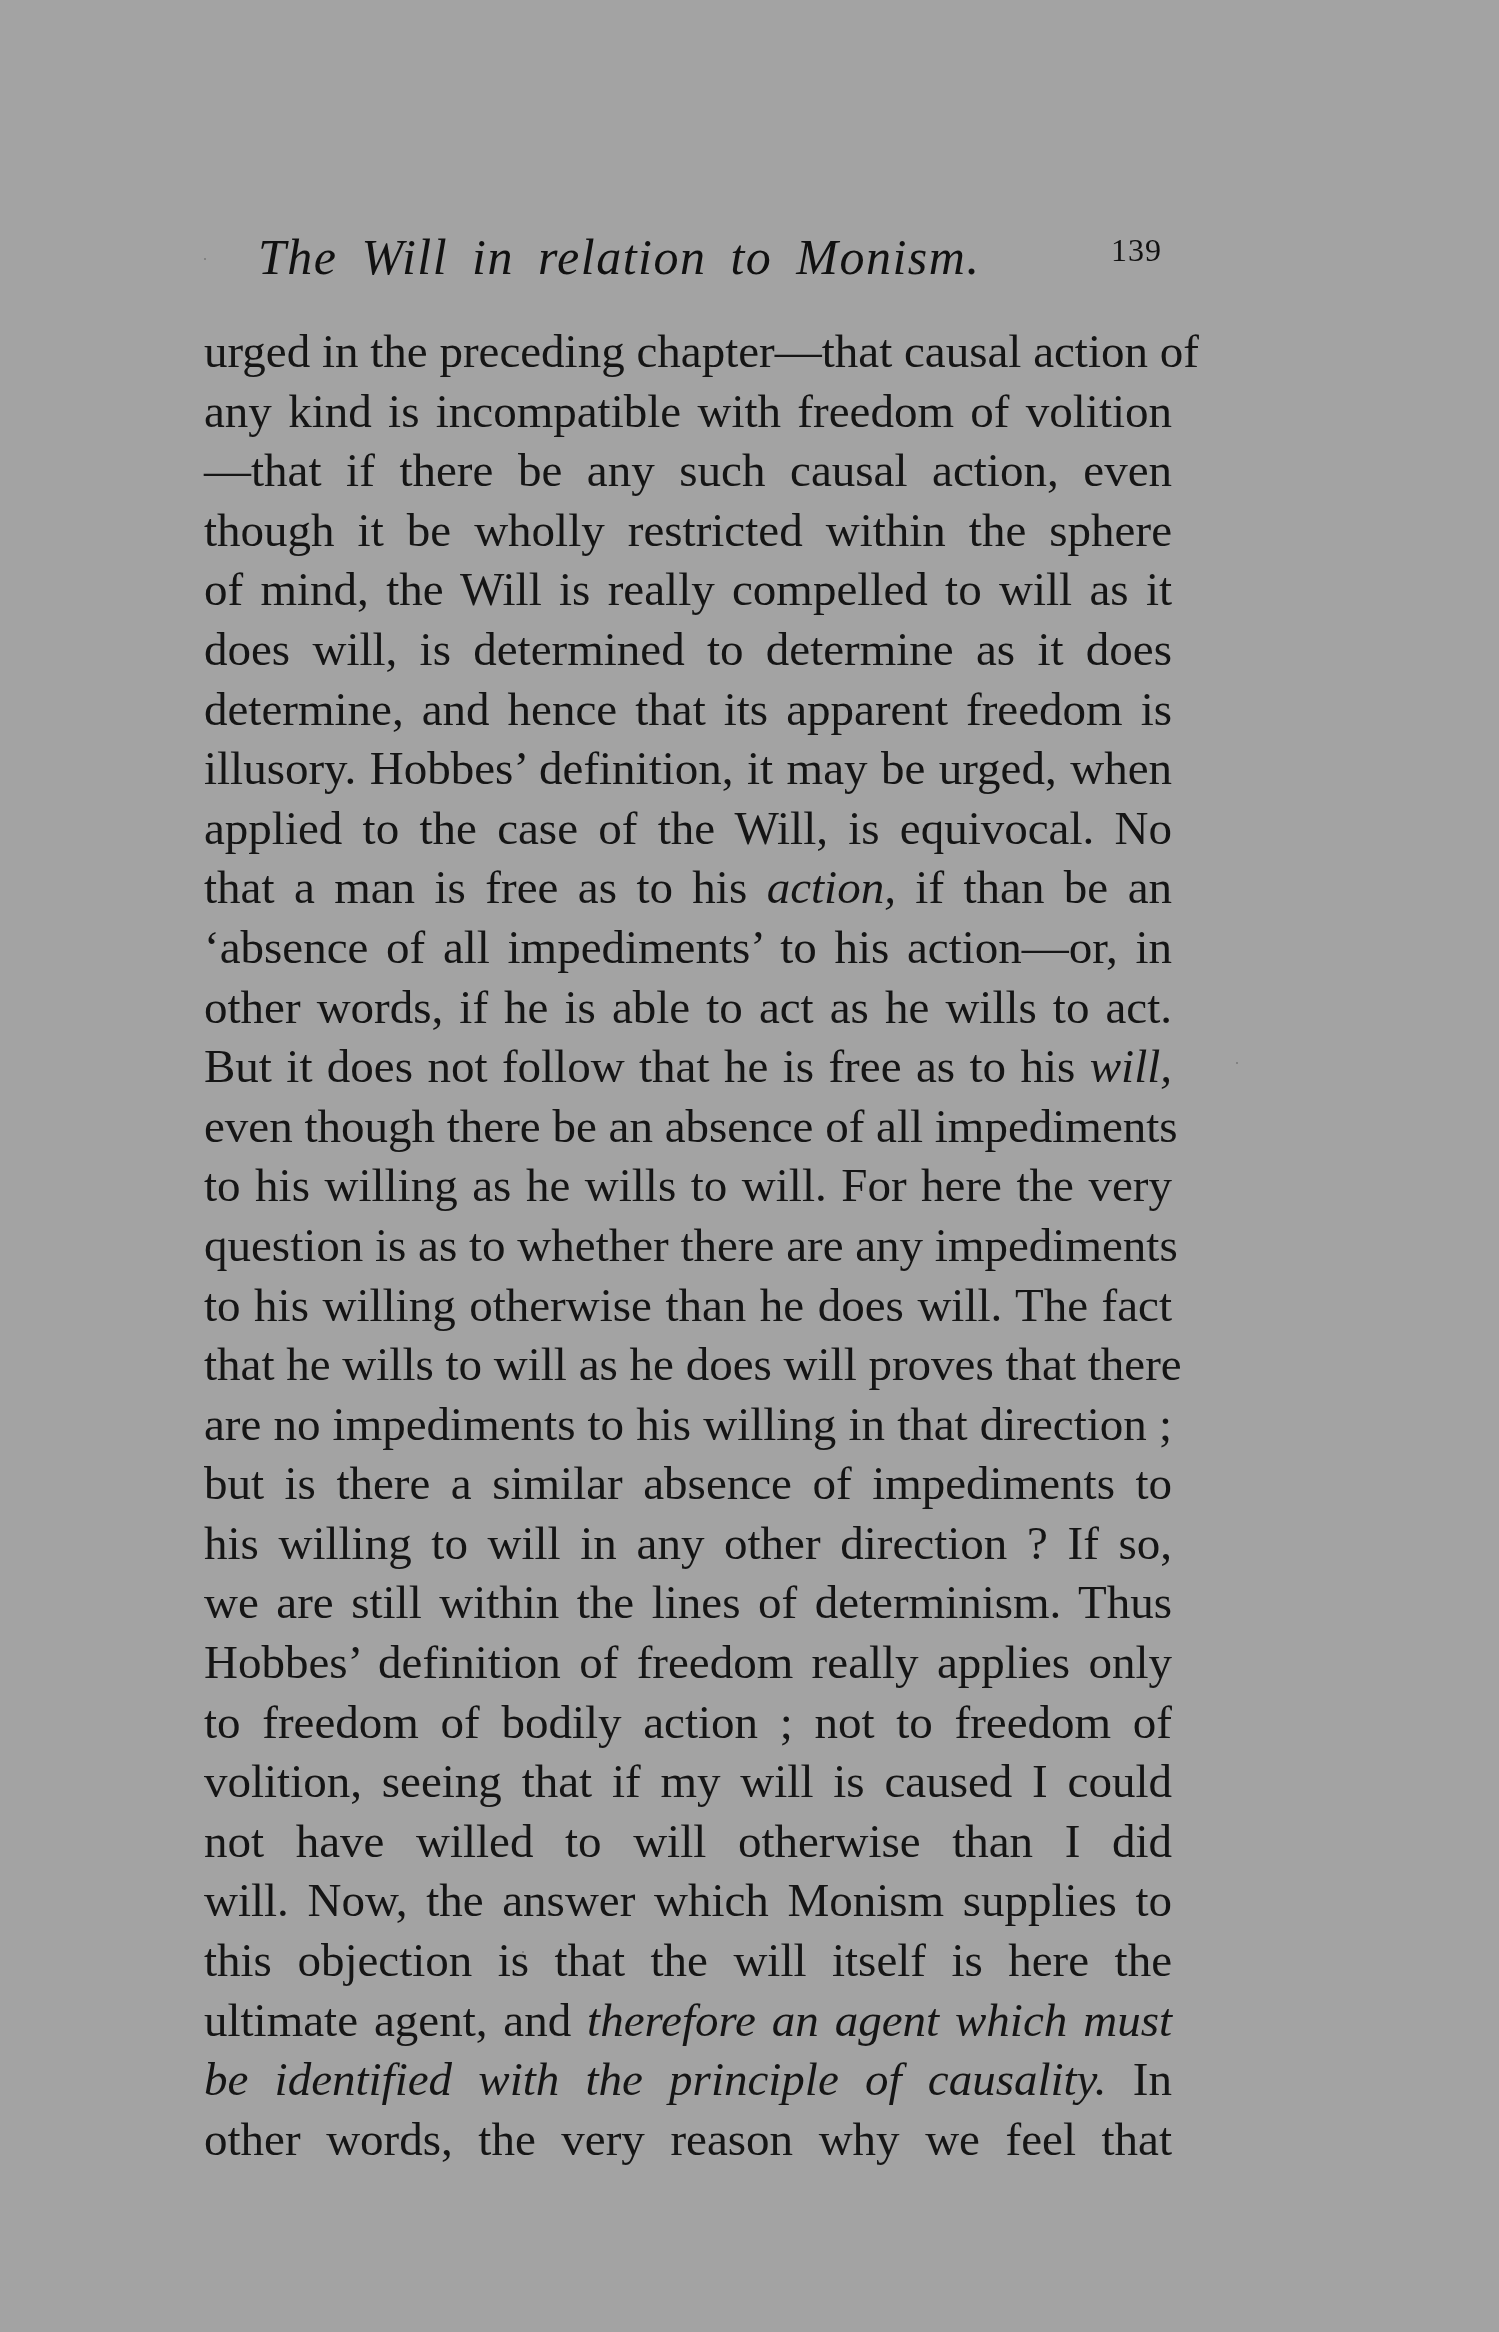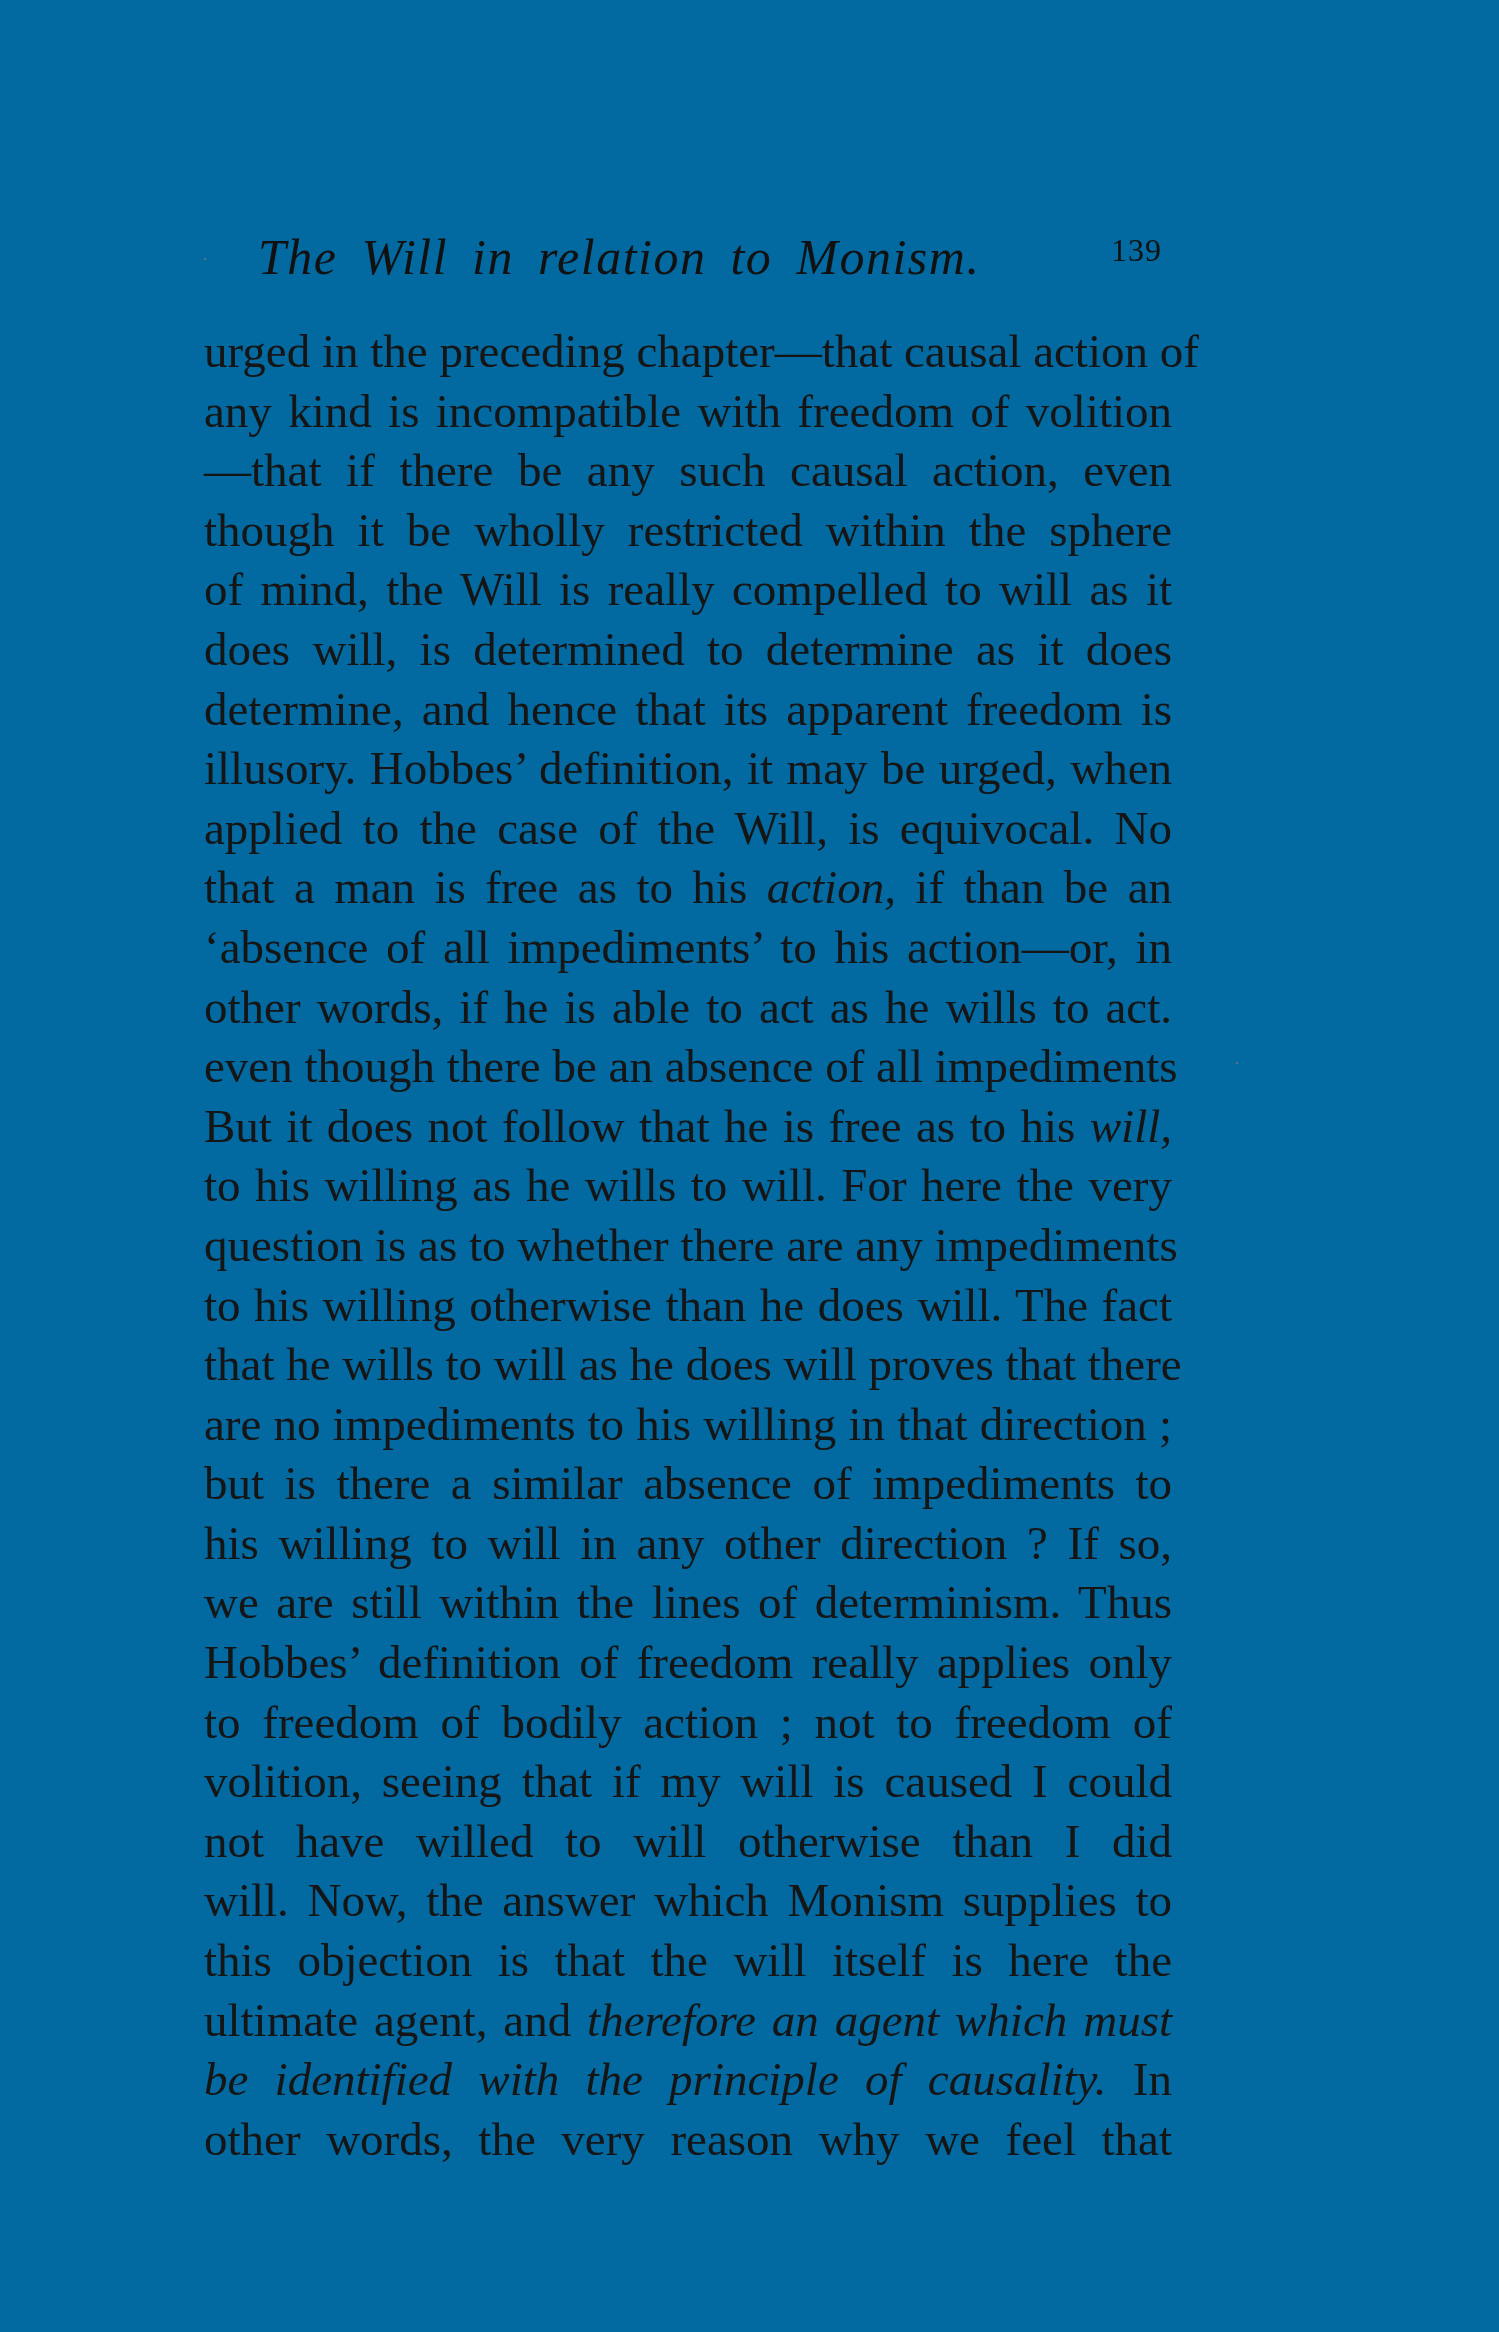--- a/index.html
+++ b/index.html
@@ -1,17 +1,17 @@
 <!DOCTYPE html>
 <html><head>
   <meta charset="utf-8">
   <style>
     html, body { margin: 0; padding: 0; background: #ffffff; }
     body { width: 1499px; height: 2332px; position: relative; overflow: hidden; }
-    .page { position: absolute; left: 0; top: 0; width: 1499px; height: 2332px; background: #0369a1; }
+    .page { position: absolute; left: 0; top: 0; width: 1499px; height: 2332px; background: #a3a3a3; }
     .running-head {
       position: absolute; left: 258px; top: 228px; width: 912px; height: 70px;
       font-family: "Liberation Serif", "DejaVu Serif", serif;
       color: #111;
     }
     .running-title {
       position: absolute; left: 0; top: 0;
       font-style: italic; font-size: 50px; letter-spacing: 1.5px; word-spacing: 10px;
       white-space: nowrap;
     }
@@ -47,22 +47,22 @@
       <span class="line"><span>—that if there be any such causal action, even</span></span>
       <span class="line"><span>though it be wholly restricted within the sphere</span></span>
       <span class="line"><span>of mind, the Will is really compelled to will as it</span></span>
       <span class="line"><span>does will, is determined to determine as it does</span></span>
       <span class="line"><span>determine, and hence that its apparent freedom is</span></span>
       <span class="line"><span>illusory.  Hobbes’ definition, it may be urged, when</span></span>
       <span class="line"><span>applied to the case of the Will, is equivocal.  No</span></span>
       <span class="line"><span>that a man is free as to his </span><em>action,</em><span> if than be an</span></span>
       <span class="line"><span>‘absence of all impediments’ to his action—or, in</span></span>
       <span class="line"><span>other words, if he is able to act as he wills to act.</span></span>
+      <span class="line"><span>But it does not follow that he is free as to his </span><em>will,</em></span>
       <span class="line"><span>even though there be an absence of all impediments</span></span>
-      <span class="line"><span>But it does not follow that he is free as to his </span><em>will,</em></span>
       <span class="line"><span>to his willing as he wills to will.  For here the very</span></span>
       <span class="line"><span>question is as to whether there are any impediments</span></span>
       <span class="line"><span>to his willing otherwise than he does will.  The fact</span></span>
       <span class="line"><span>that he wills to will as he does will proves that there</span></span>
       <span class="line"><span>are no impediments to his willing in that direction ;</span></span>
       <span class="line"><span>but is there a similar absence of impediments to</span></span>
       <span class="line"><span>his willing to will in any other direction ?  If so,</span></span>
       <span class="line"><span>we are still within the lines of determinism.  Thus</span></span>
       <span class="line"><span>Hobbes’ definition of freedom really applies only</span></span>
       <span class="line"><span>to freedom of bodily action ;  not to freedom of</span></span>

